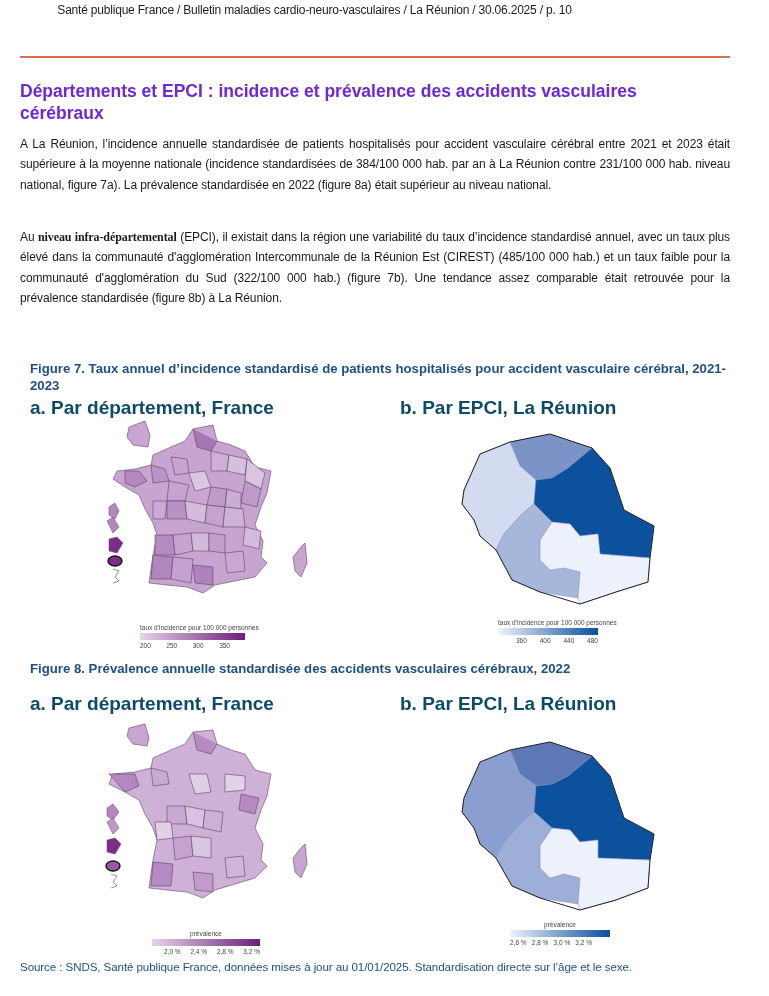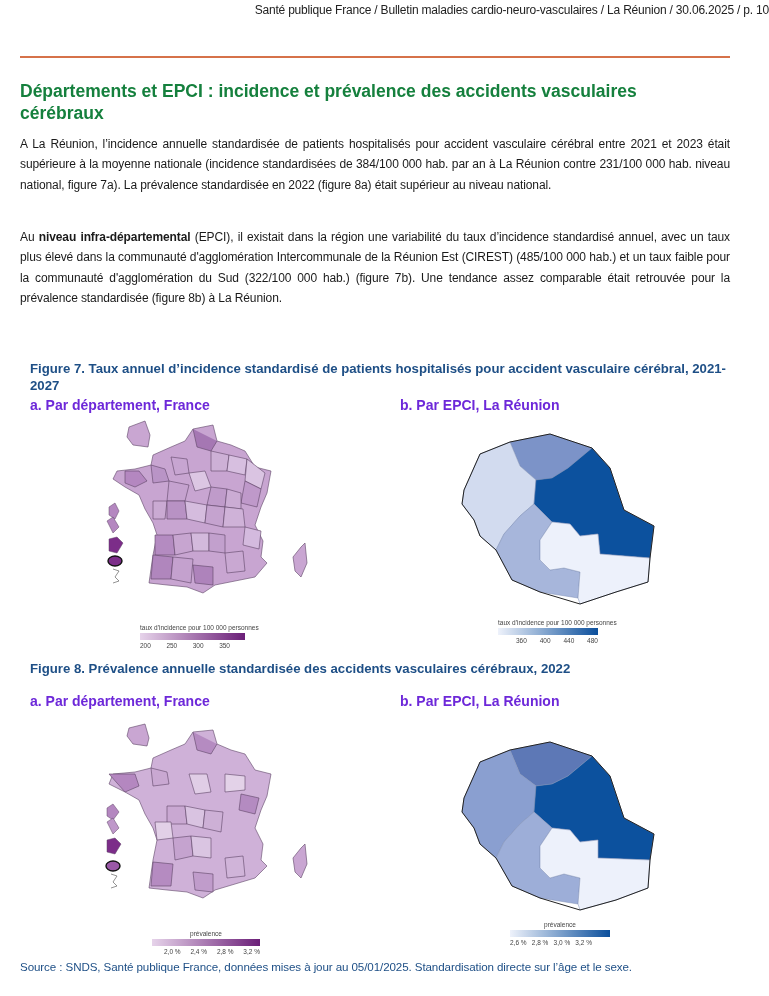--- a/index.html
+++ b/index.html
@@ -1,35 +1,35 @@
 <!DOCTYPE html>
 <html><head>
 <meta charset="utf-8">
 <style>
   * { box-sizing: border-box; margin: 0; padding: 0; }
   html, body { width: 769px; height: 996px; background: #ffffff; overflow: hidden; }
   body { position: relative; font-family: "Liberation Sans", sans-serif; color: #1a1a1a; }
 
-  .running-head { position: absolute; top: 3px; left: 0; width: 769px; text-align: right;
+  .running-head { position: absolute; top: 3px; left: 0; width: 629px; text-align: center;
     font-size: 12px; color: #222; letter-spacing: -0.2px; }
   .rule { position: absolute; top: 56px; left: 20px; width: 710px; height: 2px; background: #d6724a; }
 
   .section-title { position: absolute; top: 80px; left: 20px; width: 700px; font-size: 17.5px;
-    line-height: 22px; color: #15803d; }
+    line-height: 22px; color: #6d28d9; }
   .para { position: absolute; left: 20px; width: 710px; font-size: 12px; line-height: 20.3px;
     text-align: justify; color: #1a1a1a; letter-spacing: -0.1px; }
-  .para b { font-weight: bold; }
+  .para b { font-weight: bold; font-family: Liberation Serif, serif; }
   .p1 { top: 134px; }
   .p2 { top: 227px; }
 
   .fig-title { position: absolute; left: 30px; width: 700px; font-size: 13.2px; font-weight: bold;
     color: #1e4f86; line-height: 17px; }
   .fig7-title { top: 360px; }
   .fig8-title { top: 660px; }
-  .sub-a, .sub-b { position: absolute; font-size: 14px; font-weight: bold; color: #6d28d9; }
+  .sub-a, .sub-b { position: absolute; font-size: 19px; font-weight: bold; color: #0c4a6e; }
   .sub7a { top: 397px; left: 30px; }
   .sub7b { top: 397px; left: 400px; }
   .sub8a { top: 693px; left: 30px; }
   .sub8b { top: 693px; left: 400px; }
 
   .map { position: absolute; }
   .map svg { display: block; }
 
   .legend { position: absolute; font-size: 6.5px; color: #444; }
   .legend .lg-title { text-align: center; margin-bottom: 2px; white-space: nowrap; }
@@ -42,21 +42,21 @@
 <body>
 
 <div class="running-head">Santé publique France / Bulletin maladies cardio-neuro-vasculaires / La Réunion / 30.06.2025 / p. 10</div>
 <div class="rule"></div>
 
 <h2 class="section-title">Départements et EPCI : incidence et prévalence des accidents vasculaires cérébraux</h2>
 
 <p class="para p1">A La Réunion, l’incidence annuelle standardisée de patients hospitalisés pour accident vasculaire cérébral entre 2021 et 2023 était supérieure à la moyenne nationale (incidence standardisées de 384/100 000 hab. par an à La Réunion contre 231/100 000 hab. niveau national, figure 7a). La prévalence standardisée en 2022 (figure 8a) était supérieur au niveau national.</p>
 <p class="para p2"><span>Au </span><b>niveau infra-départemental</b><span> (EPCI), il existait dans la région une variabilité du taux d’incidence standardisé annuel, avec un taux plus élevé dans la communauté d'agglomération Intercommunale de la Réunion Est (CIREST) (485/100 000 hab.) et un taux faible pour la communauté d'agglomération du Sud (322/100 000 hab.) (figure 7b). Une tendance assez comparable était retrouvée pour la prévalence standardisée (figure 8b) à La Réunion.</span></p>
 
-<div class="fig-title fig7-title">Figure 7. Taux annuel d’incidence standardisé de patients hospitalisés pour accident vasculaire cérébral, 2021-2027</div>
+<div class="fig-title fig7-title">Figure 7. Taux annuel d’incidence standardisé de patients hospitalisés pour accident vasculaire cérébral, 2021-2023</div>
 <div class="sub-a sub7a">a. Par département, France</div>
 <div class="sub-b sub7b">b. Par EPCI, La Réunion</div>
 
 <div class="map" style="left:95px; top:415px;">
   <svg width="230" height="200" viewBox="0 0 230 200">
     <g stroke="#5e4466" stroke-width="0.6">
 
       <path d="M34,12 L50,6 L55,20 L53,32 L38,30 L32,22 Z" fill="#c9a6d2"></path>
 
       <path d="M98,14 L118,10 L122,26 L136,30 L150,36 L160,52 L176,56 L172,78 L166,92 L160,110 L168,126 L166,142 L172,148 L160,162 L140,166 L120,170 L108,178 L92,172 L72,170 L54,168 L58,140 L62,120 L58,108 L50,94 L44,80 L30,72 L18,64 L22,56 L40,54 L56,50 L58,40 L76,32 L90,26 Z" fill="#c8a5d1"></path>
@@ -192,13 +192,13 @@
   <div class="lg-title">prévalence</div>
   <div class="lg-bar" style="background:linear-gradient(90deg,#eef2fb,#0b4f9c);"></div>
   <div class="lg-ticks" style="width:82px;">
     <span>2,6 %</span>
     <span>2,8 %</span>
     <span>3,0 %</span>
     <span>3,2 %</span>
   </div>
 </div>
 
-<div class="source">Source : SNDS, Santé publique France, données mises à jour au 05/01/2025. Standardisation directe sur l’âge et le sexe.</div>
+<div class="source">Source : SNDS, Santé publique France, données mises à jour au 01/01/2025. Standardisation directe sur l’âge et le sexe.</div>
 
 </body></html>

